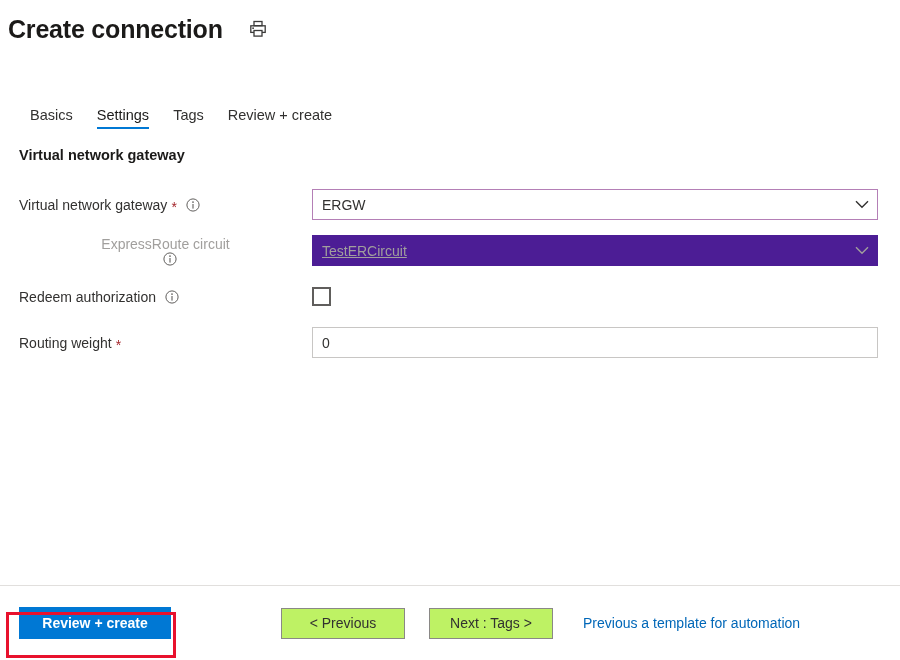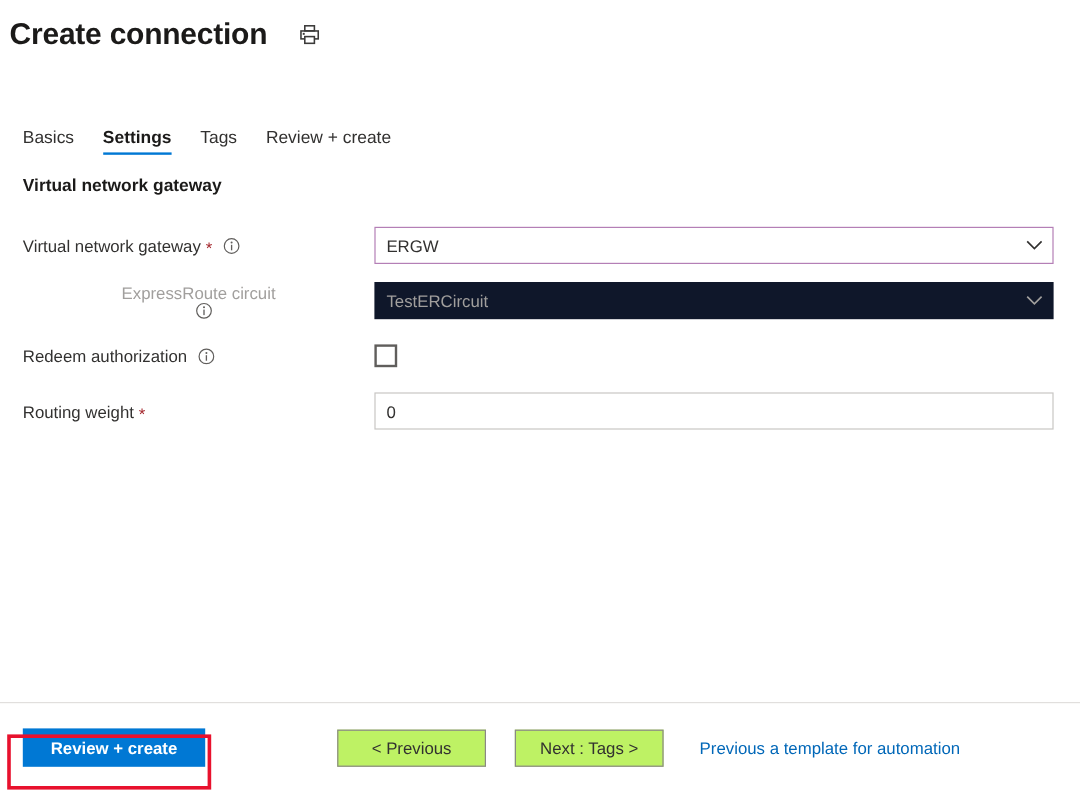--- a/index.html
+++ b/index.html
@@ -39,34 +39,34 @@
     align-items: center;
     justify-content: center;
     cursor: pointer;
   }
 
   
   .tab-bar {
     display: flex;
     align-items: flex-end;
     margin-top: 49px;
-    padding-left: 19px;
+    padding-left: 30px;
     height: 32px;
   }
   .tab {
     font-size: 14.5px;
     color: #323130;
     padding: 0 0 6px 0;
     margin-right: 24px;
     cursor: pointer;
     position: relative;
     white-space: nowrap;
   }
   .tab.active {
-    font-weight: bold;
+    font-weight: normal;
     color: #1b1a19;
   }
   .tab.active::after {
     content: "";
     position: absolute;
     left: 0;
     right: 0;
     bottom: 0;
     height: 2px;
     background: #0078d4;
@@ -134,23 +134,24 @@
     display: flex;
     align-items: center;
     padding: 0 8px 0 9px;
     font-size: 14px;
     color: #323130;
     cursor: pointer;
   }
   .dropdown .val { flex: 1; }
   .dropdown.disabled {
     border: 1px solid transparent;
-    background: #0f172a;
+    background: #4c1d95;
     color: #a19f9d;
     cursor: default;
+    text-decoration: underline;
   }
   .chev { display: flex; align-items: center; }
 
   .checkbox {
     width: 19px;
     height: 19px;
     border: 2px solid #605e5c;
     background: #ffffff;
     cursor: pointer;
   }

